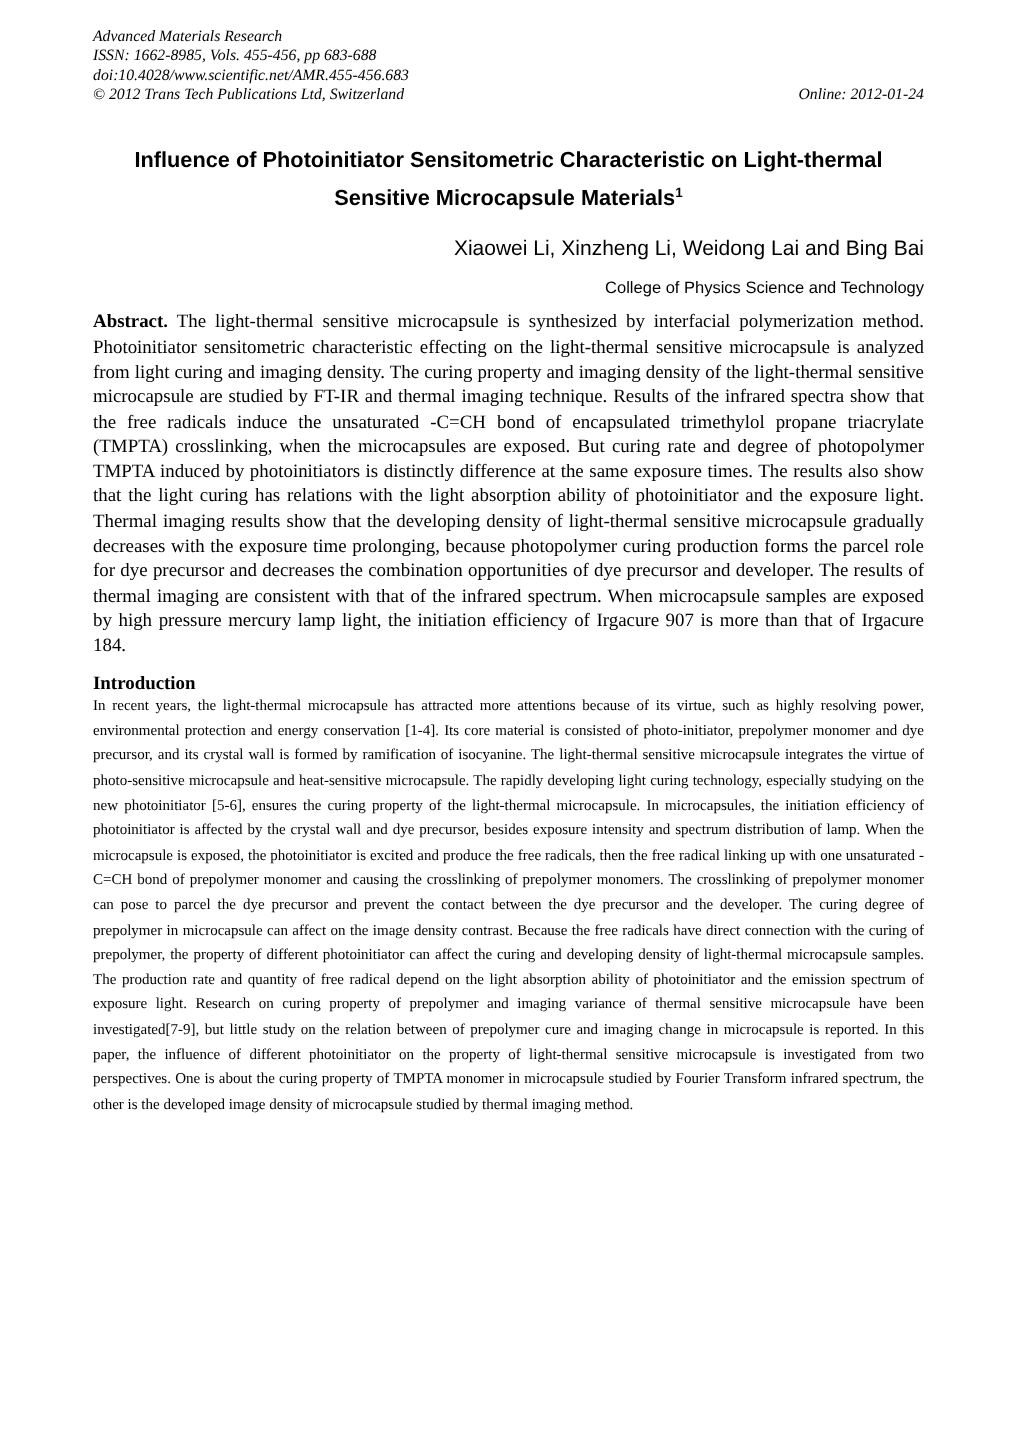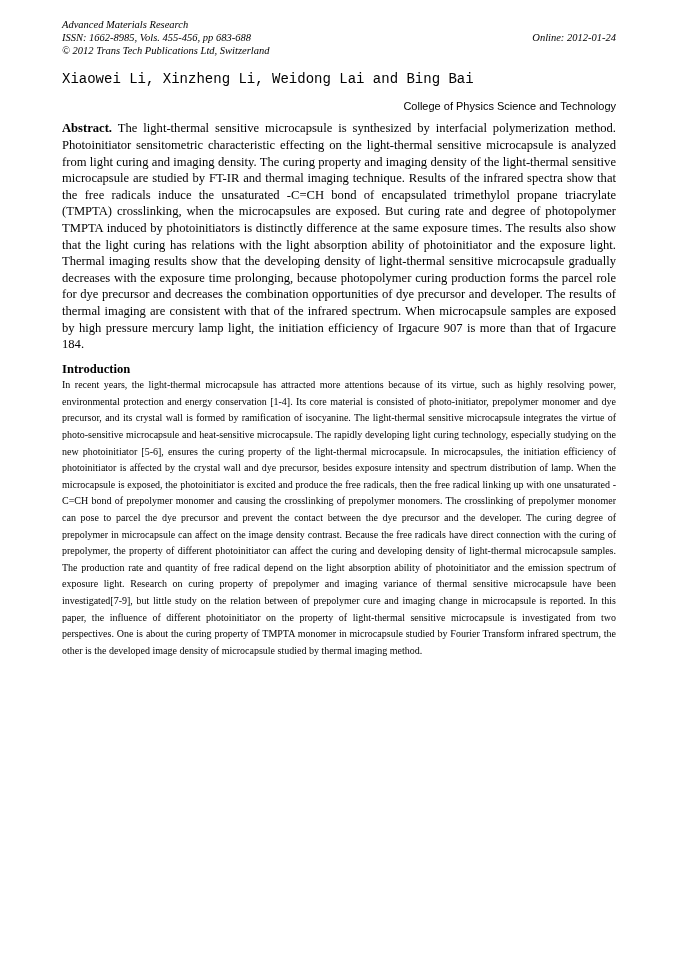--- a/index.html
+++ b/index.html
@@ -12,43 +12,43 @@
     background: #ffffff;
     padding: 18px 62px 0 62px;
     font-family: "Liberation Serif", serif;
     color: #000000;
     overflow: hidden;
   }
   
   .hdr {
     display: flex;
     justify-content: space-between;
-    align-items: center;
+    align-items: flex-end;
     font-family: "Liberation Serif", serif;
     font-style: italic;
     font-size: 10.5px;
     line-height: 1.25;
   }
   .hdr-left div { white-space: nowrap; }
   .hdr-right { white-space: nowrap; }
   
   .title {
     margin-top: 26px;
     text-align: center;
     font-family: "Liberation Sans", sans-serif;
     font-weight: bold;
     font-size: 14.5px;
     line-height: 21px;
     padding: 0 14px;
   }
   .title sup { font-size: 9px; }
   .authors {
     margin-top: 13px;
-    text-align: left;
-    font-family: Liberation Mono, monospace;
+    text-align: right;
+    font-family: Liberation Sans, sans-serif;
     font-size: 14px;
     line-height: 18px;
   }
   .affil {
     text-align: right;
     font-family: "Liberation Sans", sans-serif;
     font-size: 11px;
     line-height: 13px;
   }
   .affil-line1 { margin-top: 12px; }
@@ -88,25 +88,27 @@
 </style>
 </head>
 <body>
 
 <div class="page">
 
   <div class="hdr">
     <div class="hdr-left">
       <div>Advanced Materials Research</div>
       <div>ISSN: 1662-8985, Vols. 455-456, pp 683-688</div>
+      <div>doi:10.4028/www.scientific.net/AMR.455-456.683</div>
       <div>© 2012 Trans Tech Publications Ltd, Switzerland</div>
     </div>
     <div class="hdr-right">Online: 2012-01-24</div>
   </div>
 
+  <div class="title"><span>Influence of Photoinitiator Sensitometric Characteristic on Light-thermal Sensitive Microcapsule Materials</span><sup>1</sup></div>
 
   <div class="authors">Xiaowei Li, Xinzheng Li, Weidong Lai and Bing Bai</div>
 
   <div class="affil affil-line1">College of Physics Science and Technology</div>
 
 
   <div class="para">
     <span class="p-label">Abstract.</span>
     <span>The light-thermal sensitive microcapsule is synthesized by interfacial polymerization method. Photoinitiator sensitometric characteristic effecting on the light-thermal sensitive microcapsule is analyzed from light curing and imaging density. The curing property and imaging density of the light-thermal sensitive microcapsule are studied by FT-IR and thermal imaging technique. Results of the infrared spectra show that the free radicals induce the unsaturated -C=CH bond of encapsulated trimethylol propane triacrylate (TMPTA) crosslinking, when the microcapsules are exposed. But curing rate and degree of photopolymer TMPTA induced by photoinitiators is distinctly difference at the same exposure times. The results also show that the light curing has relations with the light absorption ability of photoinitiator and the exposure light. Thermal imaging results show that the developing density of light-thermal sensitive microcapsule gradually decreases with the exposure time prolonging, because photopolymer curing production forms the parcel role for dye precursor and decreases the combination opportunities of dye precursor and developer. The results of thermal imaging are consistent with that of the infrared spectrum. When microcapsule samples are exposed by high pressure mercury lamp light, the initiation efficiency of Irgacure 907 is more than that of Irgacure 184.</span>
   </div>

